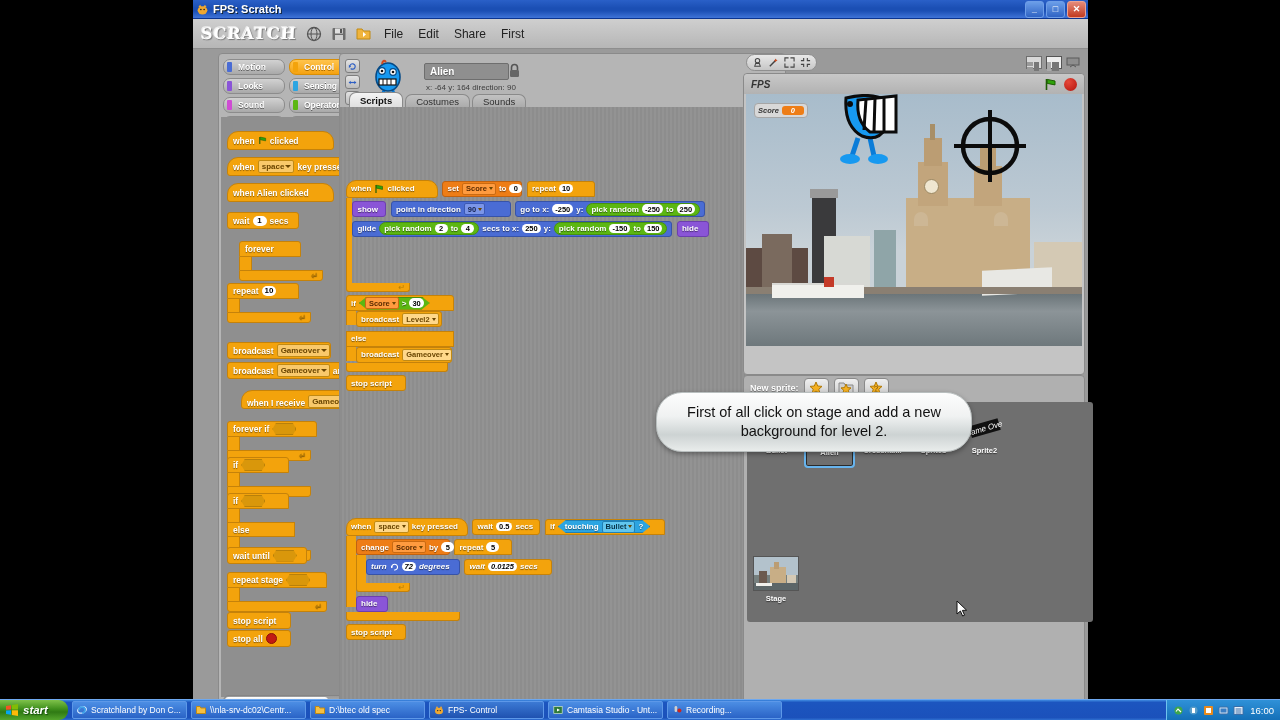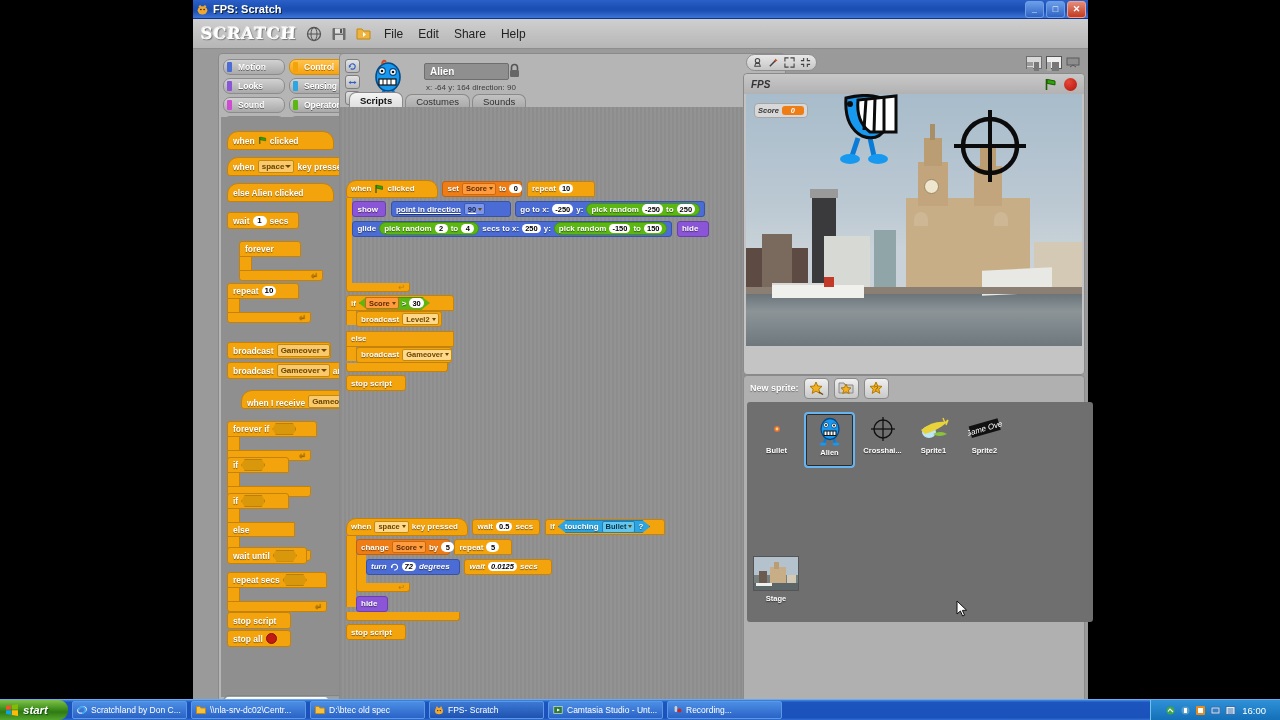--- a/index.html
+++ b/index.html
@@ -155,21 +155,21 @@
   #taskbar{position:absolute;left:0;bottom:0;width:1280px;height:20px;
     background:linear-gradient(#3f8ae0,#1c55bf 12%,#1b51bb 88%,#2f6fd0);border-top:1px solid #6ea8ef;
     display:flex;align-items:center;}
   #startbtn{width:63px;height:20px;background:linear-gradient(#7fc24a,#3f8f1c 45%,#2f7a14 60%,#54a62c);
     border-radius:0 9px 9px 0;display:flex;align-items:center;gap:4px;padding-left:5px;}
   #startbtn .st-txt{color:#fff;font-size:11.5px;font-weight:bold;font-style:italic;text-shadow:1px 1px 1px #14500a;}
   .tb-task{height:16px;min-width:105px;max-width:110px;margin-left:4px;background:linear-gradient(#4c8ee4,#2a63c6);
     border:1px solid #5d98e8;border-radius:2px;display:flex;align-items:center;gap:4px;padding:0 4px;
     color:#fff;font-size:8.5px;overflow:hidden;white-space:nowrap;}
   .tb-task .ico{width:10px;height:10px;flex:0 0 10px;}
-  #tray{margin-left:auto;height:20px;display:flex;align-items:center;gap:4px;padding:0 14px;
+  #tray{margin-left:auto;height:20px;display:flex;align-items:center;gap:4px;padding:0 6px;
     background:linear-gradient(#2f91d8,#1470b8);border-left:1px solid #6ec3ef;}
   #tray .tray-ico{width:11px;height:11px;}
   #clock{color:#fff;font-size:9.5px;margin-left:2px;}
 </style>
 </head>
 <body>
 
 <div id="root">
 
   <div id="window">
@@ -202,21 +202,21 @@
         <rect x="9" y="3" width="2.2" height="4" fill="#555"></rect>
         <rect x="4" y="9" width="8" height="5" fill="#cfcfcf"></rect>
       </svg>
       <svg class="mb-icon" viewBox="0 0 16 16">
         <path d="M1 13 L1 3 L6 3 L7.5 5 L14 5 L14 13 Z" fill="#f0b43c" stroke="#c08a14"></path>
         <path d="M7 11 L7 6 L10 8.5 Z" fill="#fff"></path>
       </svg>
       <span class="mb-item">File</span>
       <span class="mb-item">Edit</span>
       <span class="mb-item">Share</span>
-      <span class="mb-item">Help</span>
+      <span class="mb-item">First</span>
     </div>
 
     <div id="body">
 
       <div id="palette-pane">
         <div id="cat-grid">
           <div class="cat">
             <span class="dot" style="background:#4a6cd4"></span>
             <span>Motion</span>
             </div>
@@ -261,21 +261,21 @@
             <span>clicked</span>
           </div>
 
           <div class="blk ctrl hat" style="position:absolute;left:6px;top:40px;width:120px;">
             <span>when</span>
             <span class="drop">space</span>
             <span>key pressed</span>
           </div>
 
           <div class="blk ctrl hat" style="position:absolute;left:6px;top:66px;width:95px;">
-            <span>else Alien clicked</span>
+            <span>when Alien clicked</span>
           </div>
 
           <div class="blk ctrl stack" style="position:absolute;left:6px;top:95px;width:60px;">
             <span>wait</span>
             <span class="field">1</span>
             <span>secs</span>
           </div>
 
           <div style="position:absolute;left:18px;top:124px;">
             <div class="blk ctrl c-top" style="width:50px;">
@@ -347,21 +347,21 @@
             <div class="blk ctrl c-bot"></div>
           </div>
 
           <div class="blk ctrl stack" style="position:absolute;left:6px;top:430px;width:68px;">
             <span>wait until</span>
             <span class="hexslot"></span>
           </div>
 
           <div style="position:absolute;left:6px;top:455px;">
             <div class="blk ctrl c-top" style="width:88px;">
-              <span>repeat secs</span>
+              <span>repeat stage</span>
               <span class="hexslot"></span>
             </div>
             <div class="c-arm"></div>
             <div class="blk ctrl c-bot" style="width:88px;">
                 <span class="loopArrow">↵</span>
               </div>
           </div>
 
           <div class="blk ctrl stack" style="position:absolute;left:6px;top:495px;width:52px;">
             <span>stop script</span>
@@ -447,21 +447,21 @@
             <div class="sblk b-ctrl" style="width:58px;border-radius:3px 3px 0 0;">
               <span>repeat</span>
               <span class="wf">10</span>
             </div>
             <div style="display:flex;">
               <div class="cmouth" style="height:85px;"></div>
               <div>
                 <div class="sblk b-looks" style="width:24px;">
                   <span>show</span>
                   </div>
-                <div class="sblk b-motion" style="width:110px;text-decoration:underline;">
+                <div class="sblk b-motion" style="width:110px;">
                   <span>point in direction</span>
                   <span class="drop2 dropB">90</span>
                 </div>
                 <div class="sblk b-motion">
                   <span>go to x:</span>
                   <span class="wf">-250</span>
                   <span>y:</span>
                   <span class="sblk b-oper rnd" style="height:11px;">
                     <span>pick random</span>
                     <span class="wf">-250</span>
@@ -811,20 +811,21 @@
                 <div style="position:absolute;left:5px;bottom:7px;width:8px;height:12px;background:#6b5a50;"></div>
                 <div style="position:absolute;left:33px;bottom:7px;width:9px;height:8px;background:#d4c9b4;"></div>
                 <div style="position:absolute;left:2px;bottom:4px;width:16px;height:3px;background:#f0f0ec;"></div>
               </div>
             </div>
             <div class="nm" style="font-size:7.5px;color:#fff;font-weight:bold;text-shadow:0 1px 1px #333;">Stage</div>
           </div>
         </div>
       </div>
 
+      <div id="callout">First of all click on stage and add a new background for level 2.</div>
 
       <svg style="position:absolute;left:763px;top:551px;z-index:40;" width="12" height="18" viewBox="0 0 12 18">
         <path d="M1 1 L1 14 L4.4 11 L6.6 16 L8.6 15.2 L6.4 10.4 L10.6 10.2 Z" fill="#fff" stroke="#111" stroke-width="1"></path>
       </svg>
     </div>
   </div>
 
   <div id="taskbar">
     <div id="startbtn">
       <svg width="14" height="14" viewBox="0 0 14 14">
@@ -855,21 +856,21 @@
         </svg>
       <span>D:\btec old spec</span>
     </div>
     <div class="tb-task" style="background:linear-gradient(#3c7ad4,#1f52b0);">
       <svg class="ico" viewBox="0 0 10 10">
         <ellipse cx="5" cy="6" rx="4" ry="3.2" fill="#f0a830"></ellipse>
         <path d="M1.5 3.4 L3 1 L4.4 3.4 Z M8.5 3.4 L7 1 L5.6 3.4 Z" fill="#f0a830"></path>
         <circle cx="3.7" cy="5.6" r=".7" fill="#222"></circle>
           <circle cx="6.3" cy="5.6" r=".7" fill="#222"></circle>
         </svg>
-      <span>FPS- Scratch</span>
+      <span>FPS- Control</span>
     </div>
     <div class="tb-task">
       <svg class="ico" viewBox="0 0 10 10">
         <rect x="0.8" y="1.5" width="8.4" height="7" fill="#2f7a3a" stroke="#cfe6cf" stroke-width=".7"></rect>
         <path d="M4 3.5 L7 5 L4 6.5Z" fill="#fff"></path>
         </svg>
       <span>Camtasia Studio - Unt...</span>
     </div>
     <div class="tb-task">
       <svg class="ico" viewBox="0 0 10 10">

